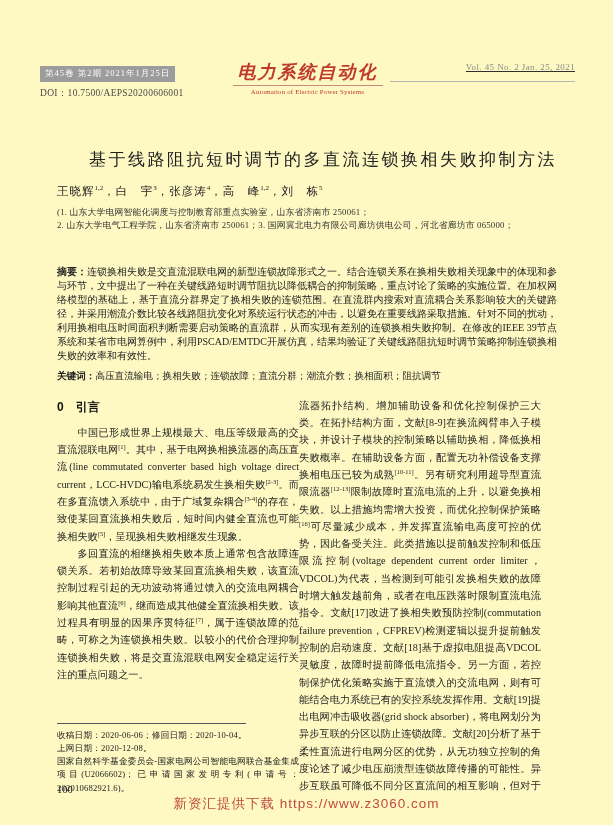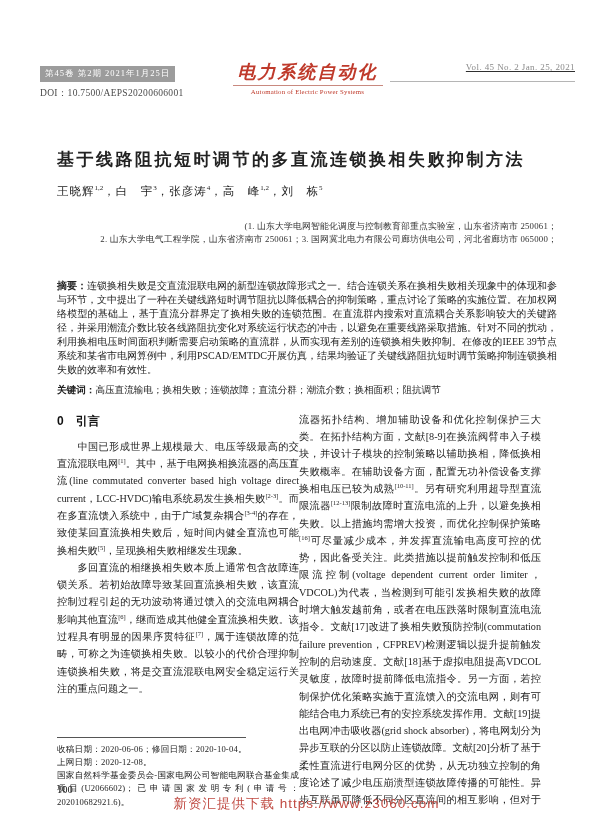--- a/index.html
+++ b/index.html
@@ -1,18 +1,18 @@
 <!DOCTYPE html>
 <html><head>
 <meta charset="utf-8">
 <style>
   html,body { margin:0; padding:0; background:#e8e8e6; }
   .page {
     position:relative; width:613px; height:825px; margin:0 auto;
-    background:#ffffff; overflow:hidden;
+    background:#fef9c3; overflow:hidden;
     font-family:"Liberation Serif","DejaVu Serif",serif;
     color:#2f2f2f;
   }
   
   .header { position:absolute; top:62px; left:40px; right:38px; display:flex; align-items:flex-start; }
   .h-left { width:185px; }
   .issue-box {
     display:inline-block; background:#9c9c9c; color:#fff;
     font-size:8.5px; padding:2px 5px; letter-spacing:1px; white-space:nowrap;
   }
@@ -25,26 +25,26 @@
   .logo-en {
     color:#bf3a2b; font-size:6.8px; width:150px; margin:1px auto 0;
     border-top:1px solid #c9897f; padding-top:2px; letter-spacing:0.2px;
   }
   .h-right { width:185px; text-align:right;text-decoration:underline; }
   .vol-en { font-size:9px; color:#8a8a8a; letter-spacing:0.4px; white-space:nowrap; }
   .h-rule { border-bottom:1px solid #b5b5b5; margin-top:9px; }
   
   .content { position:absolute; top:148px; left:57px; width:500px; }
   .title {
-    text-align:left; font-size:17px; font-weight:bold; letter-spacing:2.5px;
+    text-align:right; font-size:17px; font-weight:normal; letter-spacing:2.5px;
     color:#222;
   }
   .authors { text-align:left; margin-top:13px; font-size:11.5px; color:#222; letter-spacing:1px; }
   .authors sup { font-size:7px; letter-spacing:0; }
-  .affiliations { margin-top:21px; text-align:right; font-size:8.8px; color:#333; }
+  .affiliations { margin-top:7px; text-align:left; font-size:8.8px; color:#333; }
   .affil-line { line-height:13px; letter-spacing:0.2px; }
   .abstract { margin-top:33px; font-size:10px; line-height:14px; text-align:justify; color:#222; }
   .abstract .label, .keywords .label { font-weight:bold; }
   .keywords { margin-top:5px; font-size:9.6px; line-height:15.8px; color:#222; }
   
   .columns { display:flex; margin-top:13px; height:398px; overflow:hidden; }
   .col { width:242px; display:flex; flex-direction:column; }
   .sec-heading { font-size:12px; font-weight:bold; color:#111; margin:2px 0 8px 0; font-family:"Liberation Sans","DejaVu Sans",sans-serif; }
   .sec-heading .sec-no { margin-right:12px; }
   .para { margin:0; font-size:10.2px; line-height:17.3px; text-align:justify; text-indent:2em; color:#222; }

